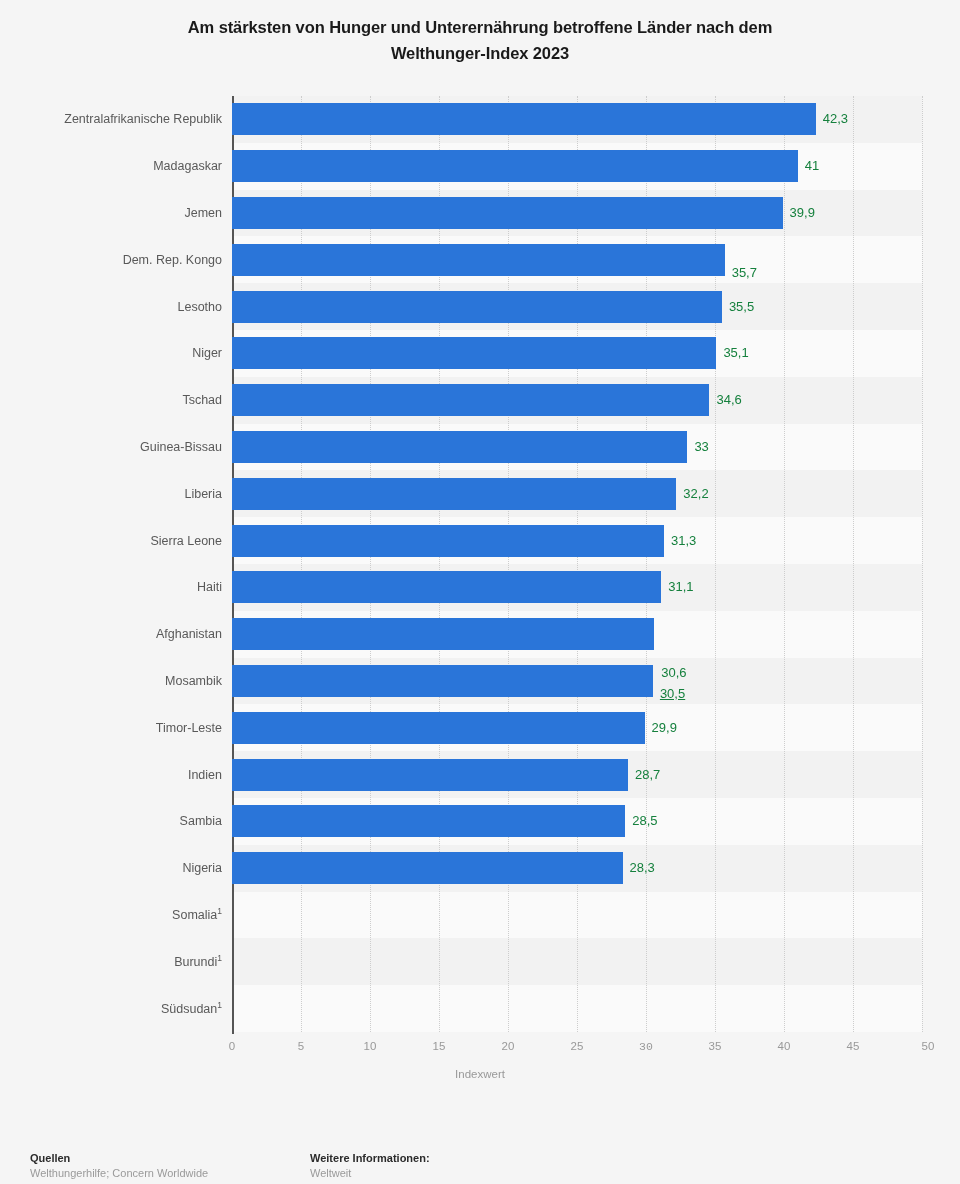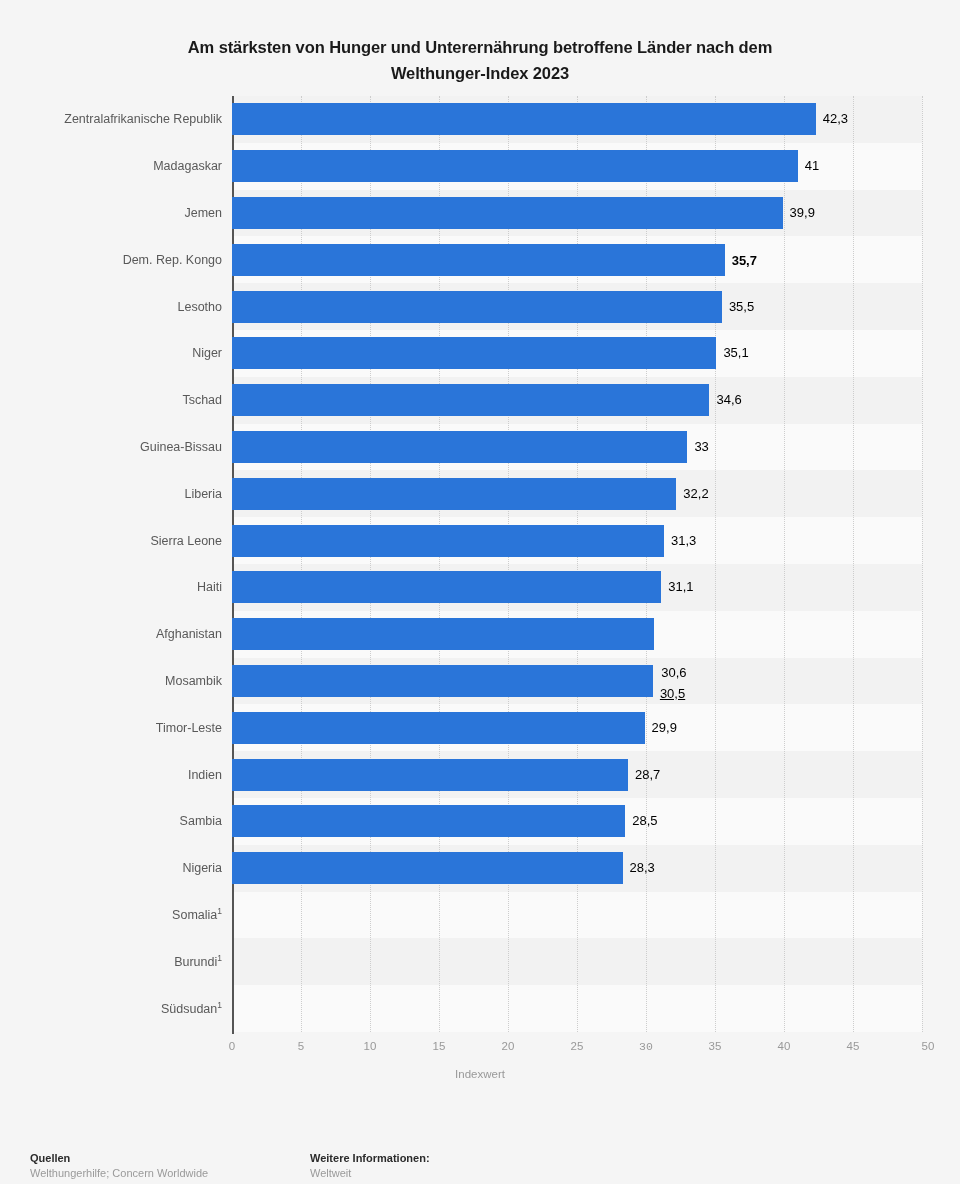--- a/index.html
+++ b/index.html
@@ -23,21 +23,20 @@
     margin: 0 auto;
     padding-top: 14px;
     text-align: center;
   }
   .chart-title {
     font-size: 16.5px;
     font-weight: bold;
     color: #1a1a1a;
     line-height: 26px;
     letter-spacing: -0.1px;
-    margin-top: 20px;
   }
 
   
   .chart-area {
     position: absolute;
     left: 0;
     top: 96px;
     width: 960px;
     height: 940px;
   }
@@ -85,21 +84,21 @@
   .bar {
     position: absolute;
     height: 32px;
     background: #2a75d9;
   }
 
   
   .value-label {
     position: absolute;
     font-size: 13px;
-    color: #000000;
+    color: #15803d;
     white-space: nowrap;
     line-height: 32px;
     height: 32px;
   }
 
   
   .cat-label {
     position: absolute;
     right: 738px; 
     width: 260px;
@@ -211,21 +210,21 @@
     <div class="bar" style="left: 232px; top: 7.4px; width: 583.74px; background: rgb(42, 117, 217);"></div>
     <div class="value-label" style="left: 822.74px; top: 7.4px;">42,3</div>
     <div class="cat-label" style="top: 54.2px;">Madagaskar</div>
     <div class="bar" style="left: 232px; top: 54.2px; width: 565.8px; background: rgb(42, 117, 217);"></div>
     <div class="value-label" style="left: 804.8px; top: 54.2px;">41</div>
     <div class="cat-label" style="top: 101px;">Jemen</div>
     <div class="bar" style="left: 232px; top: 101px; width: 550.62px; background: rgb(42, 117, 217);"></div>
     <div class="value-label" style="left: 789.62px; top: 101px;">39,9</div>
     <div class="cat-label" style="top: 147.8px;">Dem. Rep. Kongo</div>
     <div class="bar" style="left: 232px; top: 147.8px; width: 492.66px; background: rgb(42, 117, 217);"></div>
-    <div class="value-label" style="left: 731.66px; top: 149px; font-weight: bold;">35,7</div>
+    <div class="value-label" style="left: 731.66px; top: 161px;">35,7</div>
     <div class="cat-label" style="top: 194.6px;">Lesotho</div>
     <div class="bar" style="left: 232px; top: 194.6px; width: 489.9px; background: rgb(42, 117, 217);"></div>
     <div class="value-label" style="left: 728.9px; top: 194.6px;">35,5</div>
     <div class="cat-label" style="top: 241.4px;">Niger</div>
     <div class="bar" style="left: 232px; top: 241.4px; width: 484.38px; background: rgb(42, 117, 217);"></div>
     <div class="value-label" style="left: 723.38px; top: 241.4px;">35,1</div>
     <div class="cat-label" style="top: 288.2px;">Tschad</div>
     <div class="bar" style="left: 232px; top: 288.2px; width: 477.48px; background: rgb(42, 117, 217);"></div>
     <div class="value-label" style="left: 716.48px; top: 288.2px;">34,6</div>
     <div class="cat-label" style="top: 335px;">Guinea-Bissau</div>

